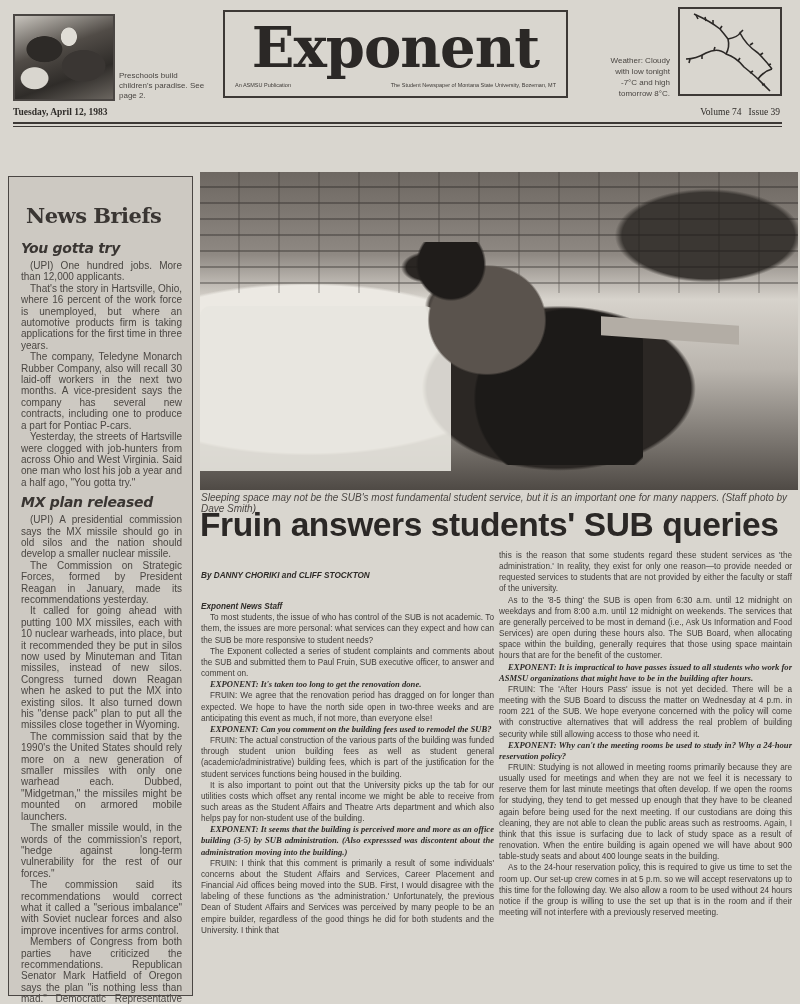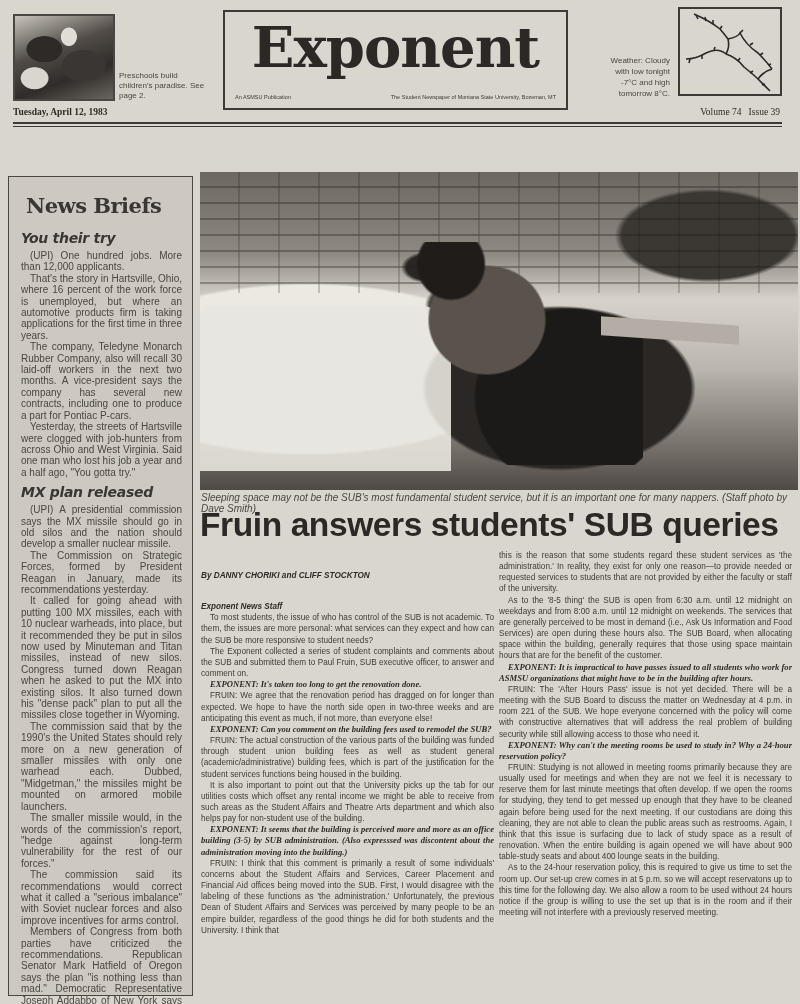--- a/index.html
+++ b/index.html
@@ -21,21 +21,21 @@
       radial-gradient(ellipse at 70% 60%, #3a3633 0 22%, transparent 23%),
       radial-gradient(ellipse at 55% 25%, #e0ddd6 0 10%, transparent 11%),
       radial-gradient(ellipse at 20% 75%, #d9d6cf 0 12%, transparent 13%),
       linear-gradient(160deg, #c8c4bd 0%, #514c47 40%, #2f2c29 70%, #6a655f 100%);
   }
   .teaser-text {
     left: 119px; top: 71px; width: 90px;
     font-size: 8px; line-height: 10px; color: #4a4642;
   }
   .nameplate {
-    left: 223px; top: 10px; width: 345px; height: 100px;
+    left: 223px; top: 10px; width: 345px; height: 88px;
     border: 2px solid #3d3936;
   }
   .nameplate-title {
     position: absolute; left: 0; right: 0; top: 2px;
     text-align: center;
     font-family: "DejaVu Serif", serif;
     font-weight: bold; font-size: 56px; letter-spacing: -1px;
     color: #2b2826; line-height: 66px;
   }
   .nameplate-sub-left {
@@ -63,21 +63,21 @@
     font-family: "Liberation Serif", serif; font-weight: normal; font-size: 9.5px;
   }
   .rule1 { left: 13px; right: 18px; top: 122px; height: 2px; background: #3d3936; }
   .rule2 { left: 13px; right: 18px; top: 126px; height: 1px; background: #3d3936; }
 
   
   .briefs {
     left: 8px; top: 176px; width: 185px; height: 820px;
     border: 1.5px solid #4a4643;
     background: #cdc9c2;
-    padding: 10px 7px 0 7px;
+    padding: 20px 7px 0 7px;
   }
   .briefs-title {
     font-family: "DejaVu Serif", serif; font-weight: bold;
     font-size: 21px; color: #3a3633; margin: 6px 0 12px 10px; letter-spacing: -0.5px;
   }
   .brief-head {
     font-family: "DejaVu Sans", sans-serif; font-weight: bold; font-style: italic;
     font-size: 14px; color: #3a3633; margin: 4px 0 4px 5px; letter-spacing: -0.3px;
   }
   .brief-p {
@@ -172,21 +172,21 @@
 
 <div class="abs dateline">Tuesday, April 12, 1983</div>
 <div class="abs volume" style="white-space:pre;">Volume 74   Issue 39</div>
 <div class="abs rule1"></div>
 <div class="abs rule2"></div>
 
 <div class="abs briefs">
   <div class="briefs-title">News Briefs</div>
 
   <div>
-    <div class="brief-head">You their try</div>
+    <div class="brief-head">You gotta try</div>
     <p class="brief-p">(UPI) One hundred jobs. More than 12,000 applicants.</p>
     <p class="brief-p">That's the story in Hartsville, Ohio, where 16 percent of the work force is unemployed, but where an automotive products firm is taking applications for the first time in three years.</p>
     <p class="brief-p">The company, Teledyne Monarch Rubber Company, also will recall 30 laid-off workers in the next two months. A vice-president says the company has several new contracts, including one to produce a part for Pontiac P-cars.</p>
     <p class="brief-p">Yesterday, the streets of Hartsville were clogged with job-hunters from across Ohio and West Virginia. Said one man who lost his job a year and a half ago, "You gotta try."</p>
   </div>
 
   <div style="margin-top:6px;">
     <div class="brief-head">MX plan released</div>
     <p class="brief-p">(UPI) A presidential commission says the MX missile should go in old silos and the nation should develop a smaller nuclear missile.</p>
     <p class="brief-p">The Commission on Strategic Forces, formed by President Reagan in January, made its recommendations yesterday.</p>

